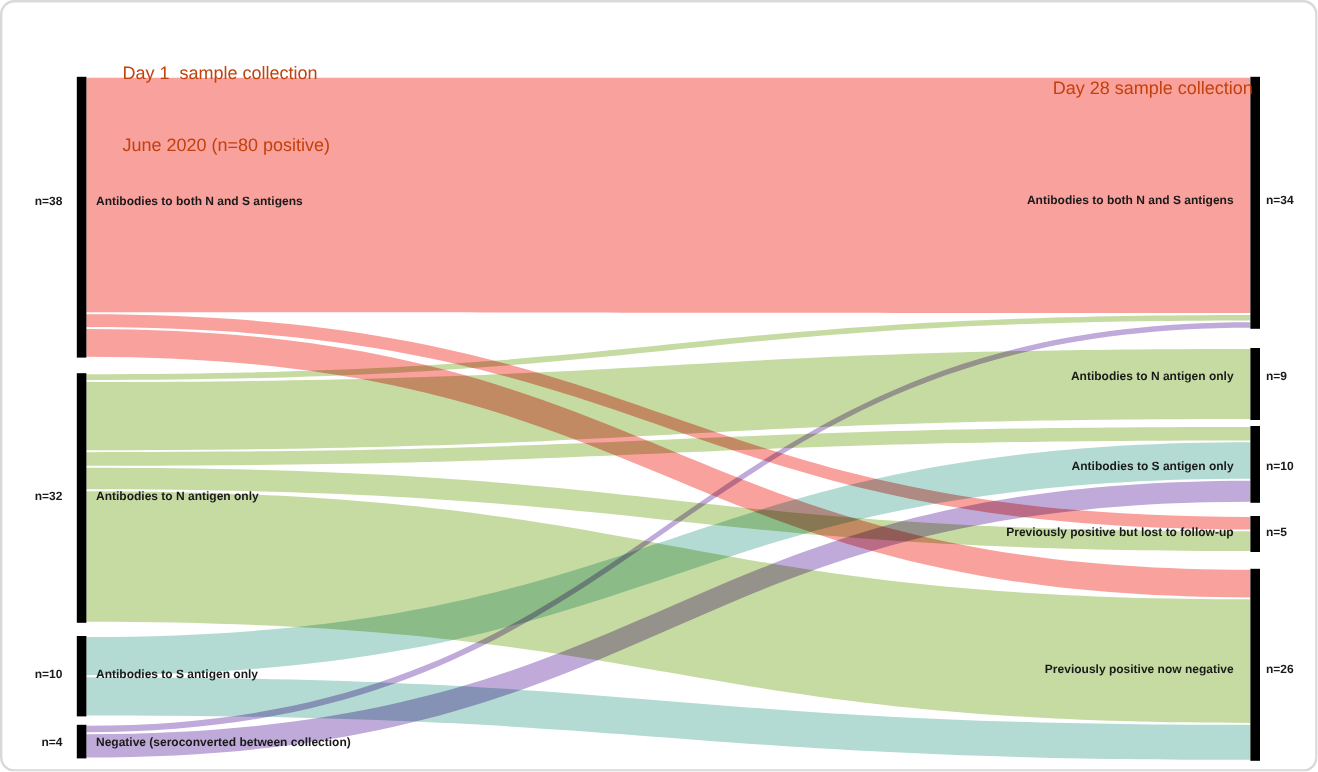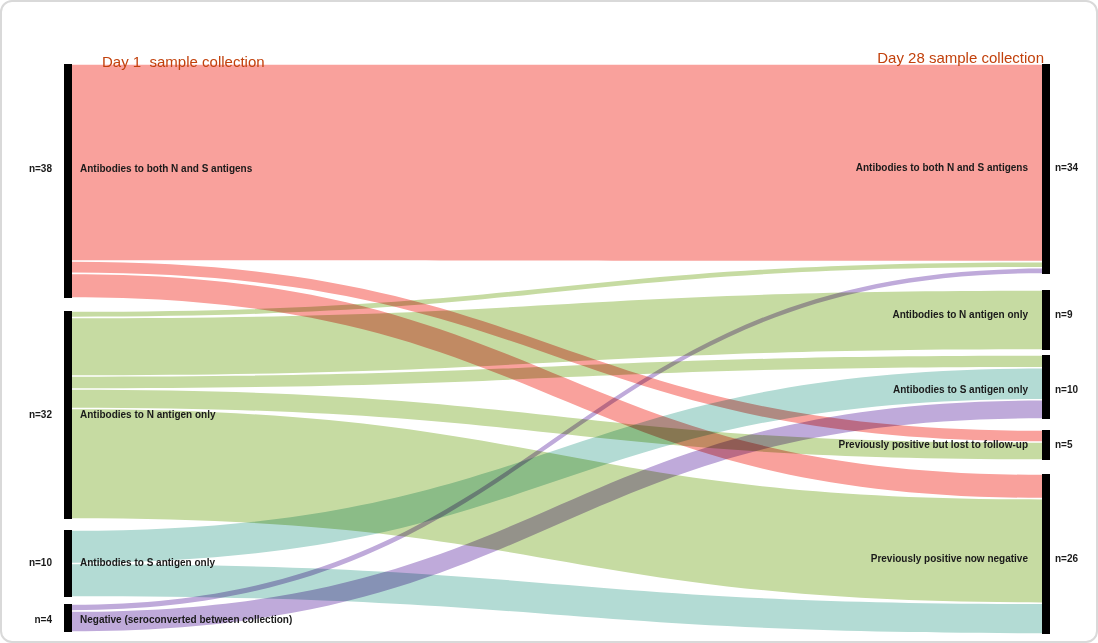--- a/index.html
+++ b/index.html
@@ -25,21 +25,21 @@
   .hdr{
     position:absolute;
     font-weight:400;
     font-size:15px;
     line-height:20px;
     color:#c2410c;
     white-space:pre;
     padding-left:37px;
   }
   .hdr-left{left:63px;top:10px;text-align:left;}
-  .hdr-right{right:52px;top:6px;text-align:right;}
+  .hdr-right{right:52px;top:22px;text-align:right;}
 </style>
 </head>
 <body>
 
 <div class="card">
   <svg id="sankey-svg" viewBox="0 0 1098 643" xmlns="http://www.w3.org/2000/svg">
       <path d="M70,62.8 C555,62.8 555,62.8 1040,62.8 L1040,258.8470588235294 C555,258.8470588235294 555,258.2526315789474 70,258.2526315789474 Z" fill="#f9a19c" style="mix-blend-mode:multiply"></path>
       <path d="M70,259.8526315789474 C555,259.8526315789474 555,428.8 1040,428.8 L1040,439.2 C555,439.2 555,270.5684210526316 70,270.5684210526316 Z" fill="#f9a19c" style="mix-blend-mode:multiply"></path>
       <path d="M70,272.1684210526316 C555,272.1684210526316 555,472.8 1040,472.8 L1040,495.81538461538463 C555,495.81538461538463 555,295.2 70,295.2 Z" fill="#f9a19c" style="mix-blend-mode:multiply"></path>
       <path d="M70,309.8 C555,309.8 555,260.4470588235294 1040,260.4470588235294 L1040,265.0235294117647 C555,265.0235294117647 555,314.7 70,314.7 Z" fill="#c6dba2" style="mix-blend-mode:multiply"></path>
@@ -57,20 +57,21 @@
       <rect x="62" y="602" width="8" height="28" fill="#000000"></rect>
       <rect x="1040" y="62" width="8" height="210" fill="#000000"></rect>
       <rect x="1040" y="288" width="8" height="60" fill="#000000"></rect>
       <rect x="1040" y="353" width="8" height="64" fill="#000000"></rect>
       <rect x="1040" y="428" width="8" height="30" fill="#000000"></rect>
       <rect x="1040" y="472" width="8" height="160" fill="#000000"></rect>
     </svg>
 
   <div class="hdr hdr-left">
     <div>Day 1  sample collection</div>
+    <div>June 2020 (n=80 positive)</div>
   </div>
 
   <div class="hdr hdr-right">
     <div>Day 28 sample collection</div>
   </div>
 
   <div id="labels">
       <div class="lbl" style="left: 78px; top: 157px;">Antibodies to both N and S antigens</div>
       <div class="lbl" style="right: 1044px; top: 157px;">n=38</div>
       <div class="lbl" style="left: 78px; top: 403px;">Antibodies to N antigen only</div>

